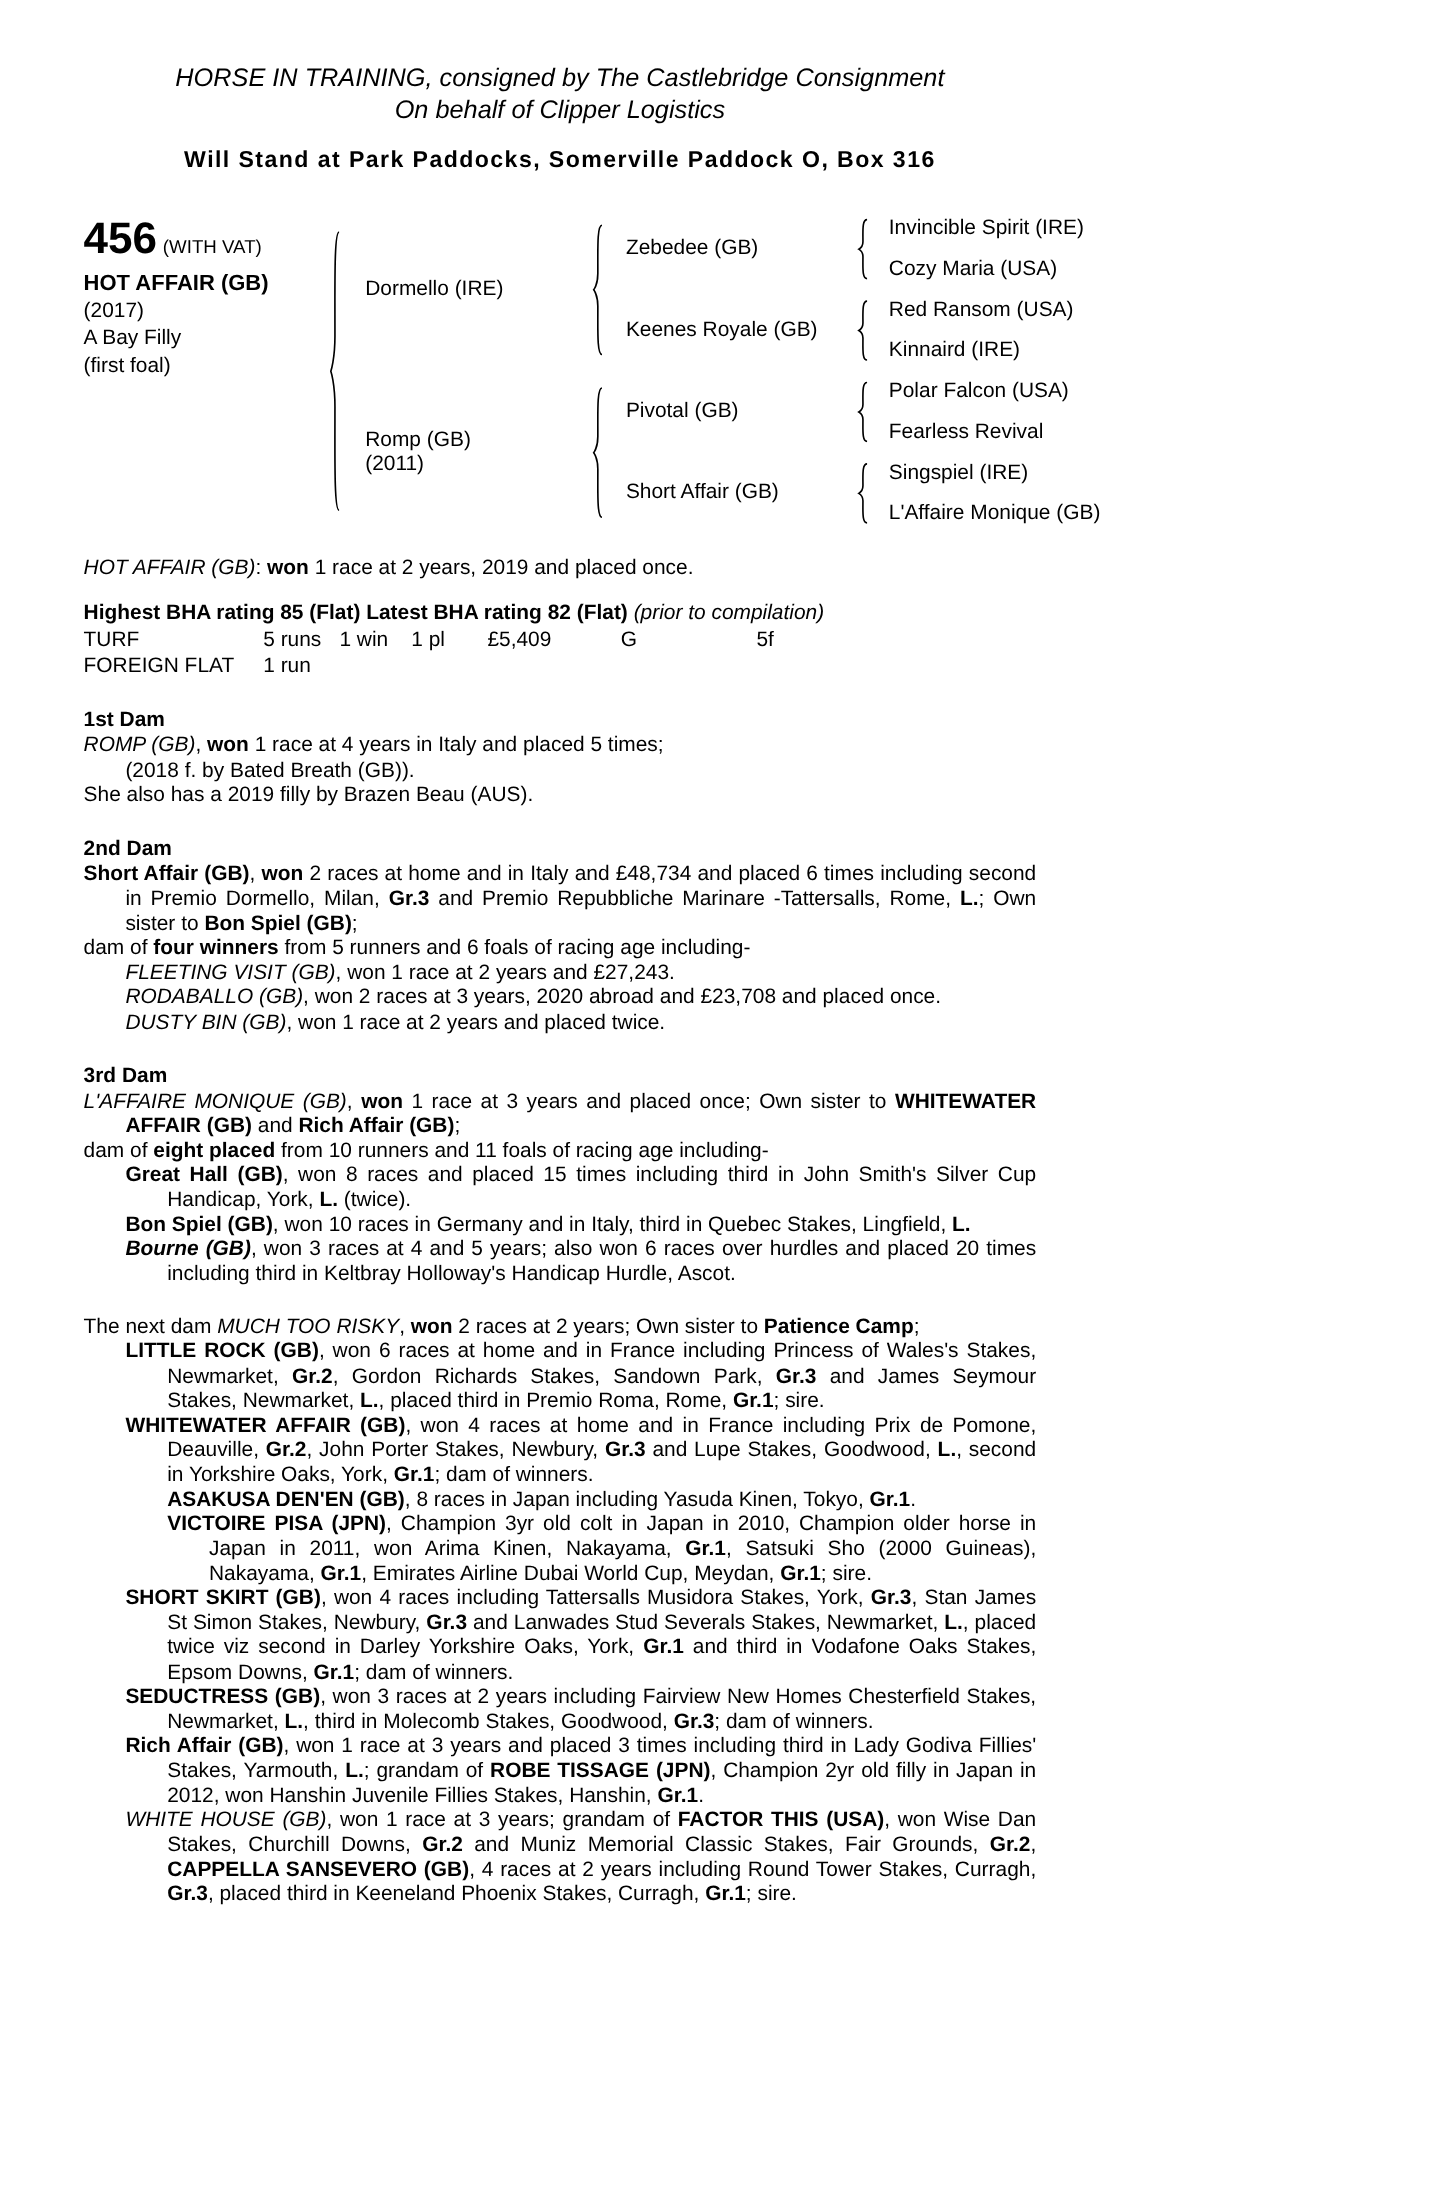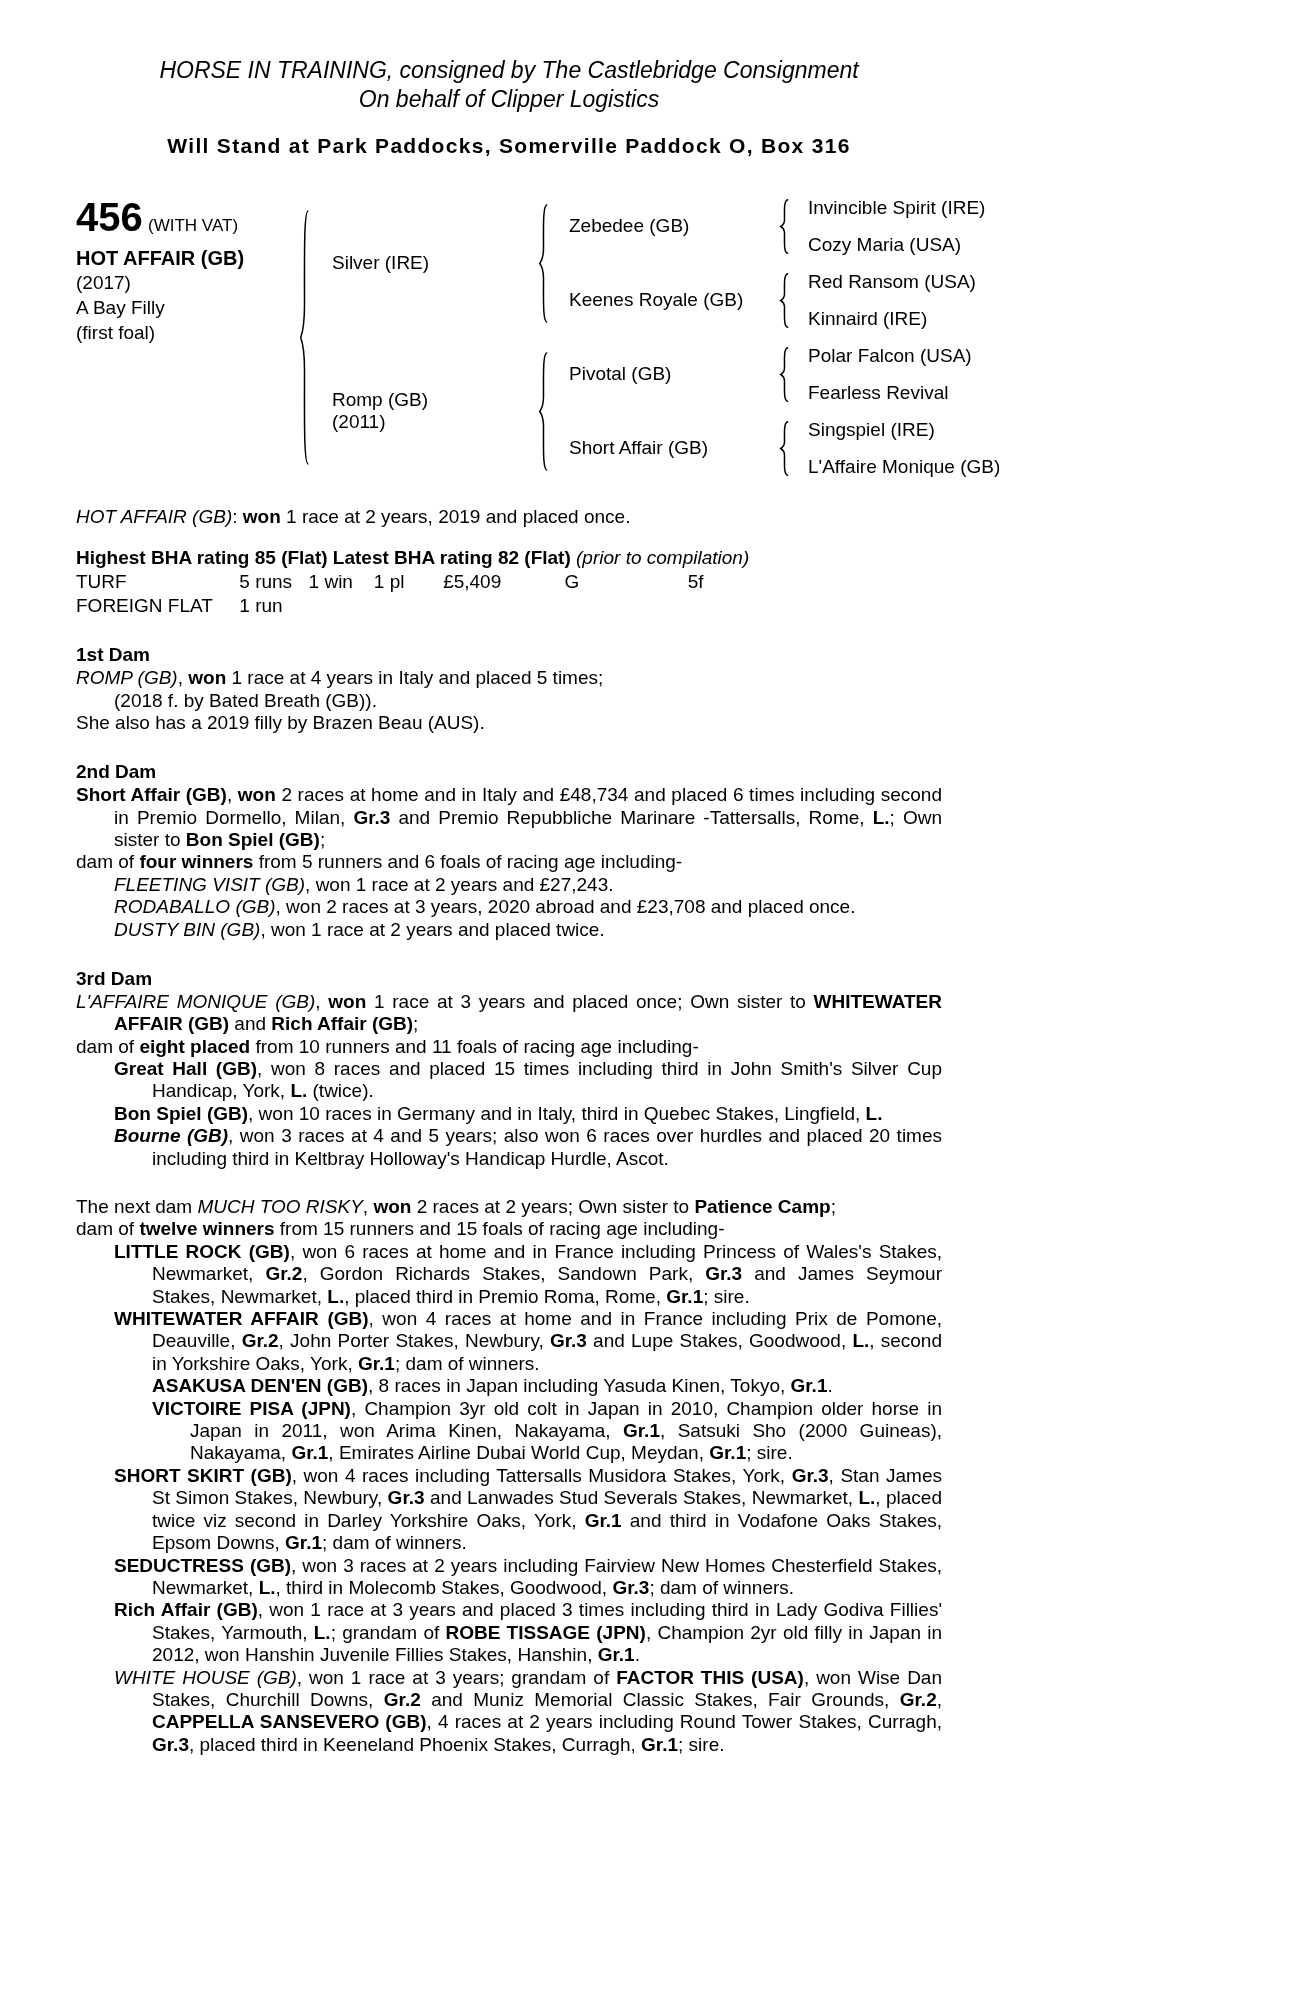--- a/index.html
+++ b/index.html
@@ -67,21 +67,21 @@
       <div>A Bay Filly</div>
       <div>(first foal)</div>
     </div>
 
     <div class="brace big" style="grid-column:2;grid-row:1/9">
       <svg viewBox="0 0 20 100" preserveAspectRatio="none">
           <path d="M15,3 C9,3 10,20 10,38 C10,46 5,50 5,50 C5,50 10,54 10,62 C10,80 9,97 15,97" fill="none" stroke="#000" stroke-width="1.5" vector-effect="non-scaling-stroke"></path>
         </svg>
     </div>
 
-    <div class="ped-cell" style="grid-column:3;grid-row:1/5">Silver (IRE)</div>
+    <div class="ped-cell" style="grid-column:3;grid-row:1/5">Dormello (IRE)</div>
     <div class="ped-cell block" style="grid-column:3;grid-row:5/9">
       <div>Romp (GB)</div>
       <div>(2011)</div>
     </div>
 
     <div class="brace mid" style="grid-column:4;grid-row:1/5">
       <svg viewBox="0 0 20 100" preserveAspectRatio="none">
           <path d="M15,3 C9,3 10,20 10,38 C10,46 5,50 5,50 C5,50 10,54 10,62 C10,80 9,97 15,97" fill="none" stroke="#000" stroke-width="1.5" vector-effect="non-scaling-stroke"></path>
         </svg>
     </div>
@@ -178,21 +178,20 @@
         <div class="para" style="padding-left: 38px; text-indent: -38px;"><span>dam of </span><span class="b">eight placed</span><span> from 10 runners and 11 foals of racing age including-</span></div>
         <div class="para" style="padding-left: 76px; text-indent: -38px;"><span class="b">Great Hall (GB)</span><span>, won 8 races and placed 15 times including third in John Smith's Silver Cup Handicap, York, </span><span class="b">L.</span><span> (twice).</span></div>
         <div class="para" style="padding-left: 76px; text-indent: -38px;"><span class="b">Bon Spiel (GB)</span><span>, won 10 races in Germany and in Italy, third in Quebec Stakes, Lingfield, </span><span class="b">L.</span></div>
         <div class="para" style="padding-left: 76px; text-indent: -38px;"><span class="b i">Bourne (GB)</span><span>, won 3 races at 4 and 5 years; also won 6 races over hurdles and placed 20 times including third in Keltbray Holloway's Handicap Hurdle, Ascot.</span></div>
       </div>
   </section>
 
   <section class="sec-nohead">
     <div>
         <div class="para" style="padding-left: 38px; text-indent: -38px;"><span>The next dam </span><span class="i">MUCH TOO RISKY</span><span>, </span><span class="b">won</span><span> 2 races at 2 years; Own sister to </span><span class="b">Patience Camp</span><span>;</span></div>
-        <div class="para" style="padding-left: 38px; text-indent: -38px;"><span>dam of </span><span class="b">twelve winners</span><span> from 15 runners and 15 foals of racing age including-</span></div>
         <div class="para" style="padding-left: 76px; text-indent: -38px;"><span class="b">LITTLE ROCK (GB)</span><span>, won 6 races at home and in France including Princess of Wales's Stakes, Newmarket, </span><span class="b">Gr.2</span><span>, Gordon Richards Stakes, Sandown Park, </span><span class="b">Gr.3</span><span> and James Seymour Stakes, Newmarket, </span><span class="b">L.</span><span>, placed third in Premio Roma, Rome, </span><span class="b">Gr.1</span><span>; sire.</span></div>
         <div class="para" style="padding-left: 76px; text-indent: -38px;"><span class="b">WHITEWATER AFFAIR (GB)</span><span>, won 4 races at home and in France including Prix de Pomone, Deauville, </span><span class="b">Gr.2</span><span>, John Porter Stakes, Newbury, </span><span class="b">Gr.3</span><span> and Lupe Stakes, Goodwood, </span><span class="b">L.</span><span>, second in Yorkshire Oaks, York, </span><span class="b">Gr.1</span><span>; dam of winners.</span></div>
         <div class="para" style="padding-left: 114px; text-indent: -38px;"><span class="b">ASAKUSA DEN'EN (GB)</span><span>, 8 races in Japan including Yasuda Kinen, Tokyo, </span><span class="b">Gr.1</span><span>.</span></div>
         <div class="para" style="padding-left: 114px; text-indent: -38px;"><span class="b">VICTOIRE PISA (JPN)</span><span>, Champion 3yr old colt in Japan in 2010, Champion older horse in Japan in 2011, won Arima Kinen, Nakayama, </span><span class="b">Gr.1</span><span>, Satsuki Sho (2000 Guineas), Nakayama, </span><span class="b">Gr.1</span><span>, Emirates Airline Dubai World Cup, Meydan, </span><span class="b">Gr.1</span><span>; sire.</span></div>
         <div class="para" style="padding-left: 76px; text-indent: -38px;"><span class="b">SHORT SKIRT (GB)</span><span>, won 4 races including Tattersalls Musidora Stakes, York, </span><span class="b">Gr.3</span><span>, Stan James St Simon Stakes, Newbury, </span><span class="b">Gr.3</span><span> and Lanwades Stud Severals Stakes, Newmarket, </span><span class="b">L.</span><span>, placed twice viz second in Darley Yorkshire Oaks, York, </span><span class="b">Gr.1</span><span> and third in Vodafone Oaks Stakes, Epsom Downs, </span><span class="b">Gr.1</span><span>; dam of winners.</span></div>
         <div class="para" style="padding-left: 76px; text-indent: -38px;"><span class="b">SEDUCTRESS (GB)</span><span>, won 3 races at 2 years including Fairview New Homes Chesterfield Stakes, Newmarket, </span><span class="b">L.</span><span>, third in Molecomb Stakes, Goodwood, </span><span class="b">Gr.3</span><span>; dam of winners.</span></div>
         <div class="para" style="padding-left: 76px; text-indent: -38px;"><span class="b">Rich Affair (GB)</span><span>, won 1 race at 3 years and placed 3 times including third in Lady Godiva Fillies' Stakes, Yarmouth, </span><span class="b">L.</span><span>; grandam of </span><span class="b">ROBE TISSAGE (JPN)</span><span>, Champion 2yr old filly in Japan in 2012, won Hanshin Juvenile Fillies Stakes, Hanshin, </span><span class="b">Gr.1</span><span>.</span></div>
         <div class="para" style="padding-left: 76px; text-indent: -38px;"><span class="i">WHITE HOUSE (GB)</span><span>, won 1 race at 3 years; grandam of </span><span class="b">FACTOR THIS (USA)</span><span>, won Wise Dan Stakes, Churchill Downs, </span><span class="b">Gr.2</span><span> and Muniz Memorial Classic Stakes, Fair Grounds, </span><span class="b">Gr.2</span><span>, </span><span class="b">CAPPELLA SANSEVERO (GB)</span><span>, 4 races at 2 years including Round Tower Stakes, Curragh, </span><span class="b">Gr.3</span><span>, placed third in Keeneland Phoenix Stakes, Curragh, </span><span class="b">Gr.1</span><span>; sire.</span></div>
       </div>
   </section>

